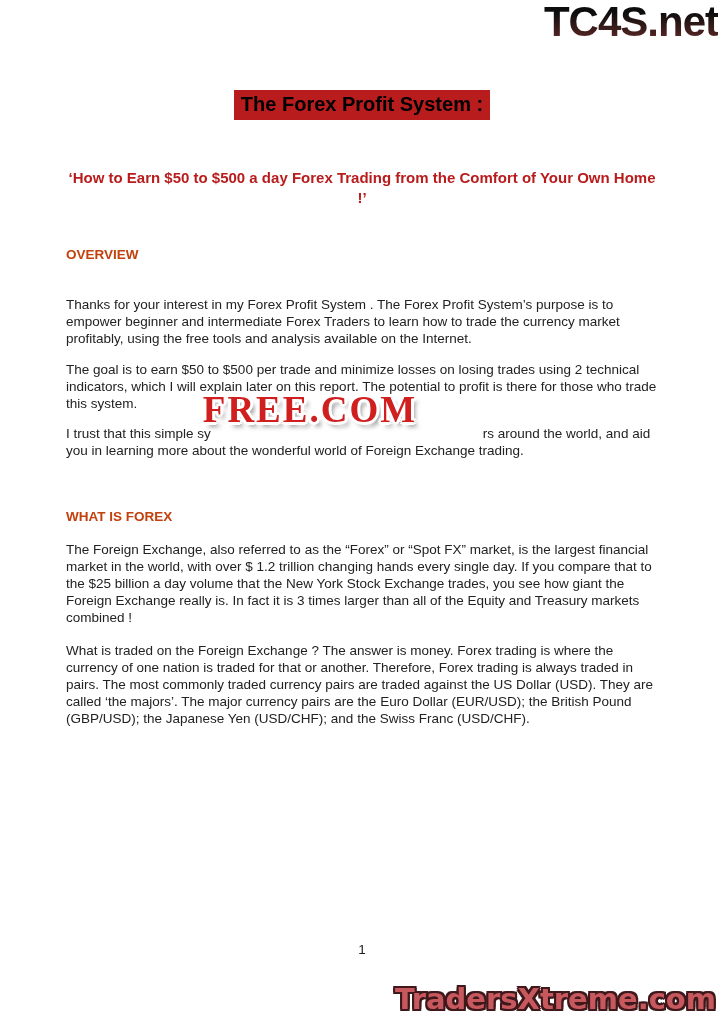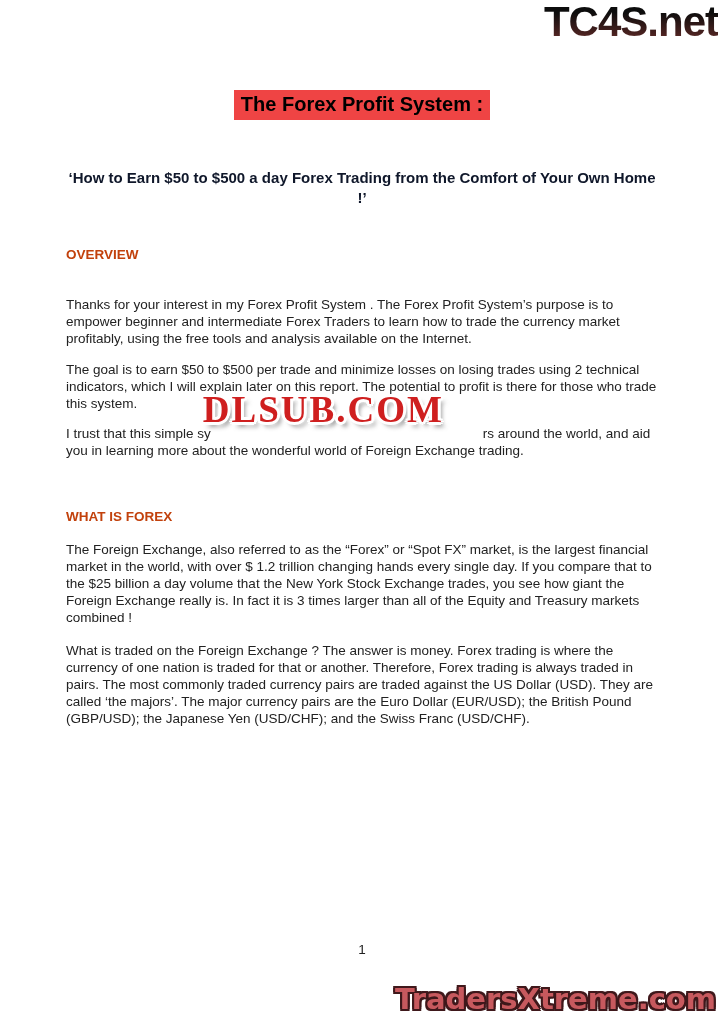--- a/index.html
+++ b/index.html
@@ -25,30 +25,30 @@
       color:transparent;
     }
   }
 
   .content { padding:90px 66px 0 66px; }
 
   .title-row { text-align:center; }
   .doc-title {
     display:inline-block;
     font-size:20px; font-weight:bold; color:#000;
-    background:#ef4444;
+    background:#b91c1c;
     padding:3px 7px 4px 7px;
     line-height:23px;
   }
 
   .doc-subtitle {
     margin:48px auto 0 auto;
     max-width:600px;
     text-align:center;
-    font-size:15px; font-weight:bold; color:#0f172a;
+    font-size:15px; font-weight:bold; color:#b91c1c;
     line-height:20px;
   }
 
   .heading {
     margin-top:38px;
     font-size:13.5px; font-weight:bold; color:#c2410c;
     line-height:17px;
   }
   .heading.what-forex { margin-top:49px; }
 
@@ -122,21 +122,21 @@
   <div class="doc-subtitle">‘How to Earn $50 to $500 a day Forex Trading from the Comfort of Your Own Home !’</div>
 
   <div class="heading">OVERVIEW</div>
 
 
   <p class="para p-thanks">Thanks for your interest in my Forex Profit System . The Forex Profit System’s purpose is to empower beginner and intermediate Forex Traders to learn how to trade the currency market profitably, using the free tools and analysis available on the Internet.</p>
 
   <p class="para p-goal">The goal is to earn $50 to $500 per trade and minimize losses on losing trades using 2 technical indicators, which I will explain later on this report. The potential to profit is there for those who trade this system.</p>
 
 
-  <p class="para p-trust"><span>I trust that this simple sy</span><span class="wm-slot"><span class="dlsub-watermark">DLSUB.COM</span></span><span>rs around the world, and aid you in learning more about the wonderful world of Foreign Exchange trading.</span></p>
+  <p class="para p-trust"><span>I trust that this simple sy</span><span class="wm-slot"><span class="dlsub-watermark">FREE.COM</span></span><span>rs around the world, and aid you in learning more about the wonderful world of Foreign Exchange trading.</span></p>
 
 
   <div class="heading what-forex">WHAT IS FOREX</div>
 
   <p class="para p-foreign">The Foreign Exchange, also referred to as the “Forex” or “Spot FX” market, is the largest financial market in the world, with over $ 1.2 trillion changing hands every single day. If you compare that to the $25 billion a day volume that the New York Stock Exchange trades, you see how giant the Foreign Exchange really is. In fact it is 3 times larger than all of the Equity and Treasury markets combined !</p>
 
   <p class="para p-traded">What is traded on the Foreign Exchange ? The answer is money. Forex trading is where the currency of one nation is traded for that or another. Therefore, Forex trading is always traded in pairs. The most commonly traded currency pairs are traded against the US Dollar (USD). They are called ‘the majors’. The major currency pairs are the Euro Dollar (EUR/USD); the British Pound (GBP/USD); the Japanese Yen (USD/CHF); and the Swiss Franc (USD/CHF).</p>
 
 </div>
 

